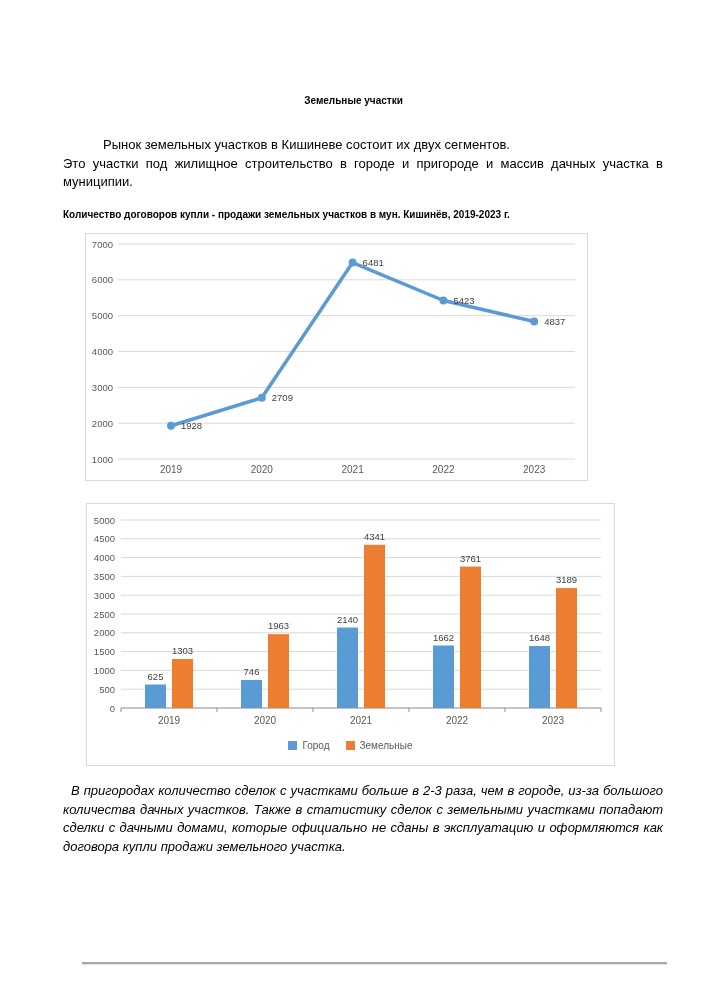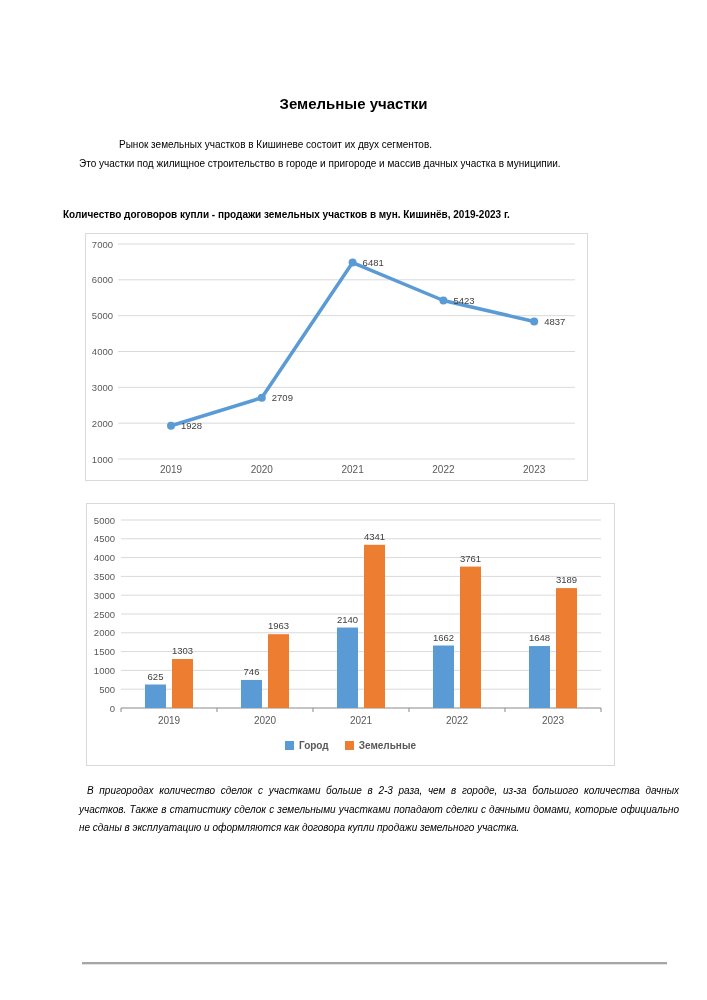--- a/index.html
+++ b/index.html
@@ -2,45 +2,45 @@
 <html lang="ru"><head>
 <meta charset="utf-8">
 <style>
   html,body{margin:0;padding:0;background:#ffffff;}
   .page{
     position:relative;width:707px;height:1000px;margin:0 auto;background:#ffffff;
     font-family:"Liberation Sans",sans-serif;color:#000;overflow:hidden;
   }
   .page-title{
     position:absolute;top:95px;left:0;right:0;text-align:center;
-    font-size:15px;font-weight:bold;
+    font-size:10px;font-weight:bold;
   }
   .text-block{
-    position:absolute;left:79px;width:600px;
-    font-size:10px;line-height:18.7px;text-align:justify;
+    position:absolute;left:63px;width:600px;
+    font-size:13px;line-height:18.7px;text-align:justify;
   }
   .text-block p{margin:0;}
   #intro{top:136px;}
   #intro p.indent-lg{text-indent:40px;}
   #body-text{top:782px;}
   #body-text p.ind1{text-indent:52px;}
   #body-text p.ind2{text-indent:8px;font-style:italic;}
   #body-text p.ind3{text-indent:25px;}
   .chart-heading{
     position:absolute;top:209px;left:63px;white-space:nowrap;
     font-size:10px;font-weight:bold;
   }
   .chart-frame{
     position:absolute;background:#fff;border:1px solid #d9d9d9;box-sizing:border-box;
   }
   #line-chart{top:233px;left:85px;width:503px;height:248px;}
   #bar-chart{top:503px;left:86px;width:529px;height:263px;}
   .legend{
     position:absolute;top:236px;left:0;right:0;display:flex;justify-content:center;
-    gap:16px;font-size:10px;color:#595959;align-items:flex-end;font-weight:bold;
+    gap:16px;font-size:10px;color:#595959;align-items:flex-end;
   }
   .legend .item{display:flex;align-items:center;gap:5px;}
   .legend .swatch{width:9px;height:9px;display:inline-block;}
   .divider{
     position:absolute;top:962px;left:82px;width:585px;height:2px;
     background:#a6a6a6;border-bottom:1px solid #e3e3e3;
   }
   svg{display:block;}
 </style>
 </head>

